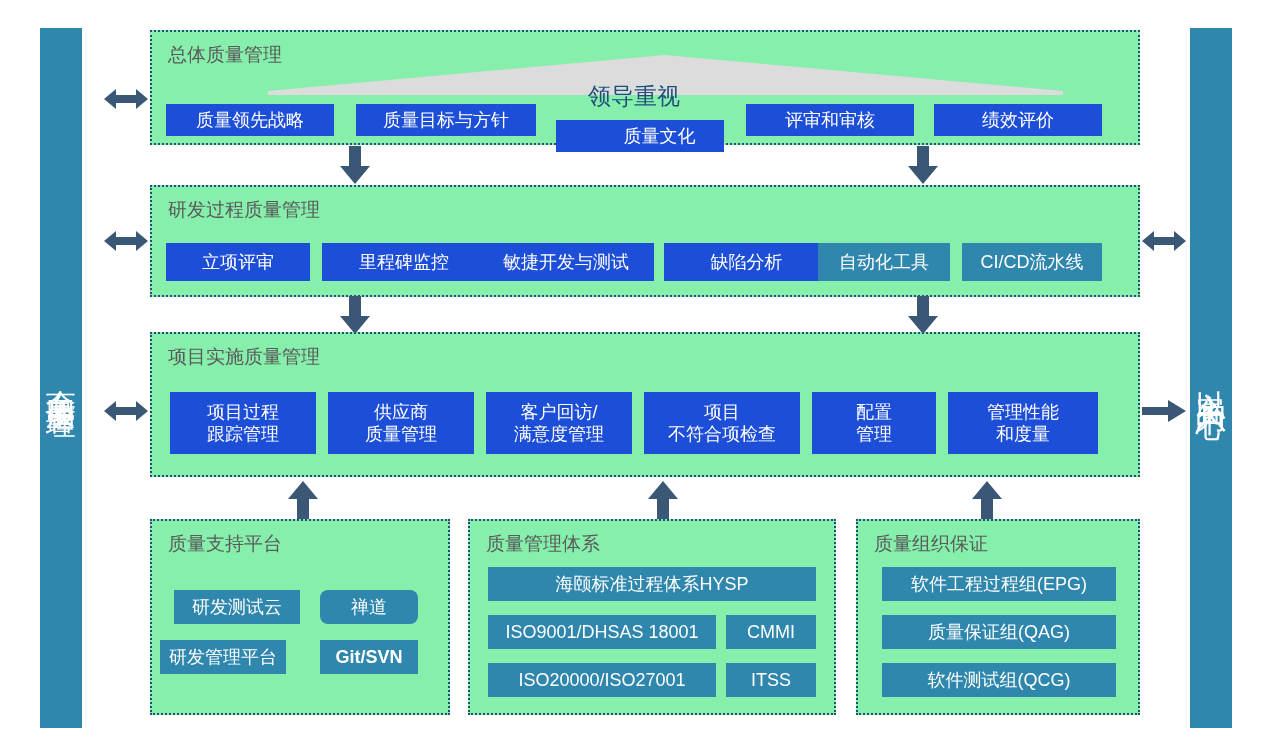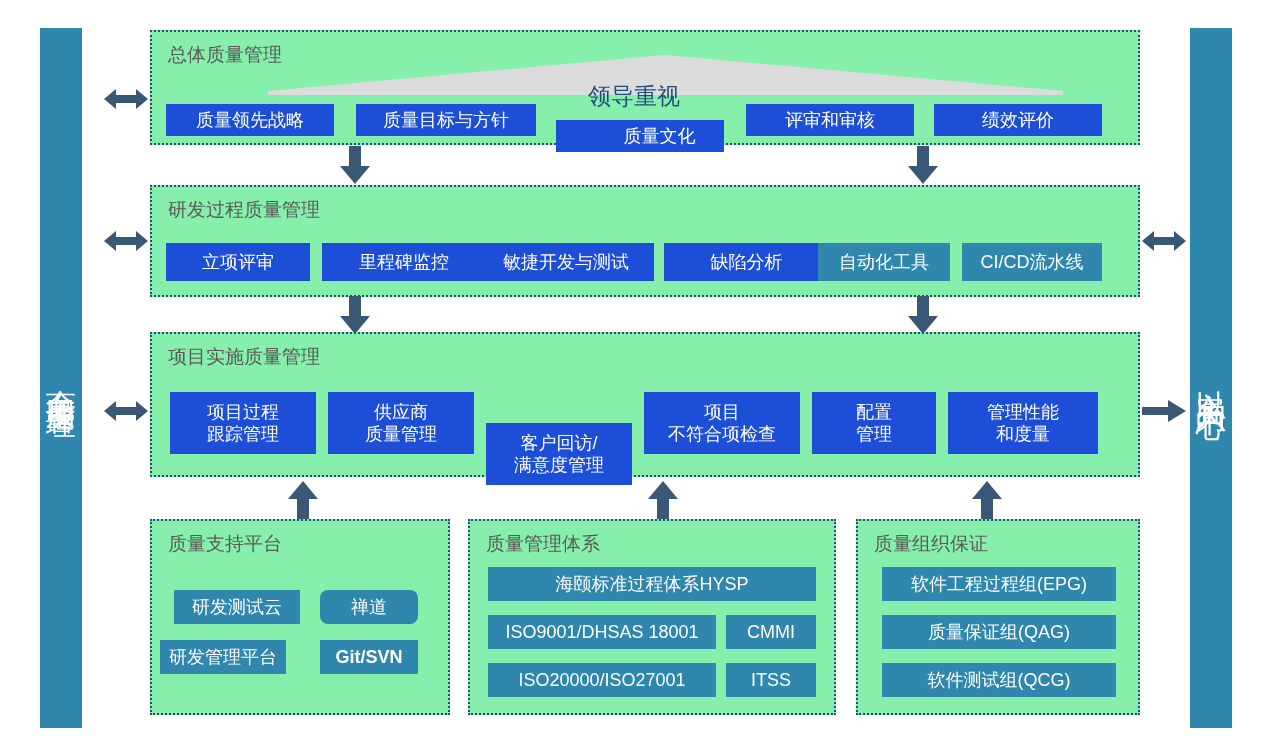--- a/index.html
+++ b/index.html
@@ -98,21 +98,21 @@
   <div class="box teal" style="left:962px;top:243px;width:140px;height:38px;">CI/CD流水线</div>
 
   <div class="panel" style="left:150px;top:332px;width:990px;height:145px;">
     <div class="panel-title">项目实施质量管理</div>
   </div>
 
   <div class="box navy" style="left:170px;top:392px;width:146px;height:62px;">项目过程
 跟踪管理</div>
   <div class="box navy" style="left:328px;top:392px;width:146px;height:62px;">供应商
 质量管理</div>
-  <div class="box navy" style="left:486px;top:392px;width:146px;height:62px;margin-top:31px;">客户回访/
+  <div class="box navy" style="left:486px;top:392px;width:146px;height:62px;">客户回访/
 满意度管理</div>
   <div class="box navy" style="left:644px;top:392px;width:156px;height:62px;">项目
 不符合项检查</div>
   <div class="box navy" style="left:812px;top:392px;width:124px;height:62px;">配置
 管理</div>
   <div class="box navy" style="left:948px;top:392px;width:150px;height:62px;">管理性能
 和度量</div>
 
   <div class="panel" style="left:150px;top:519px;width:300px;height:196px;">
     <div class="panel-title">质量支持平台</div>

